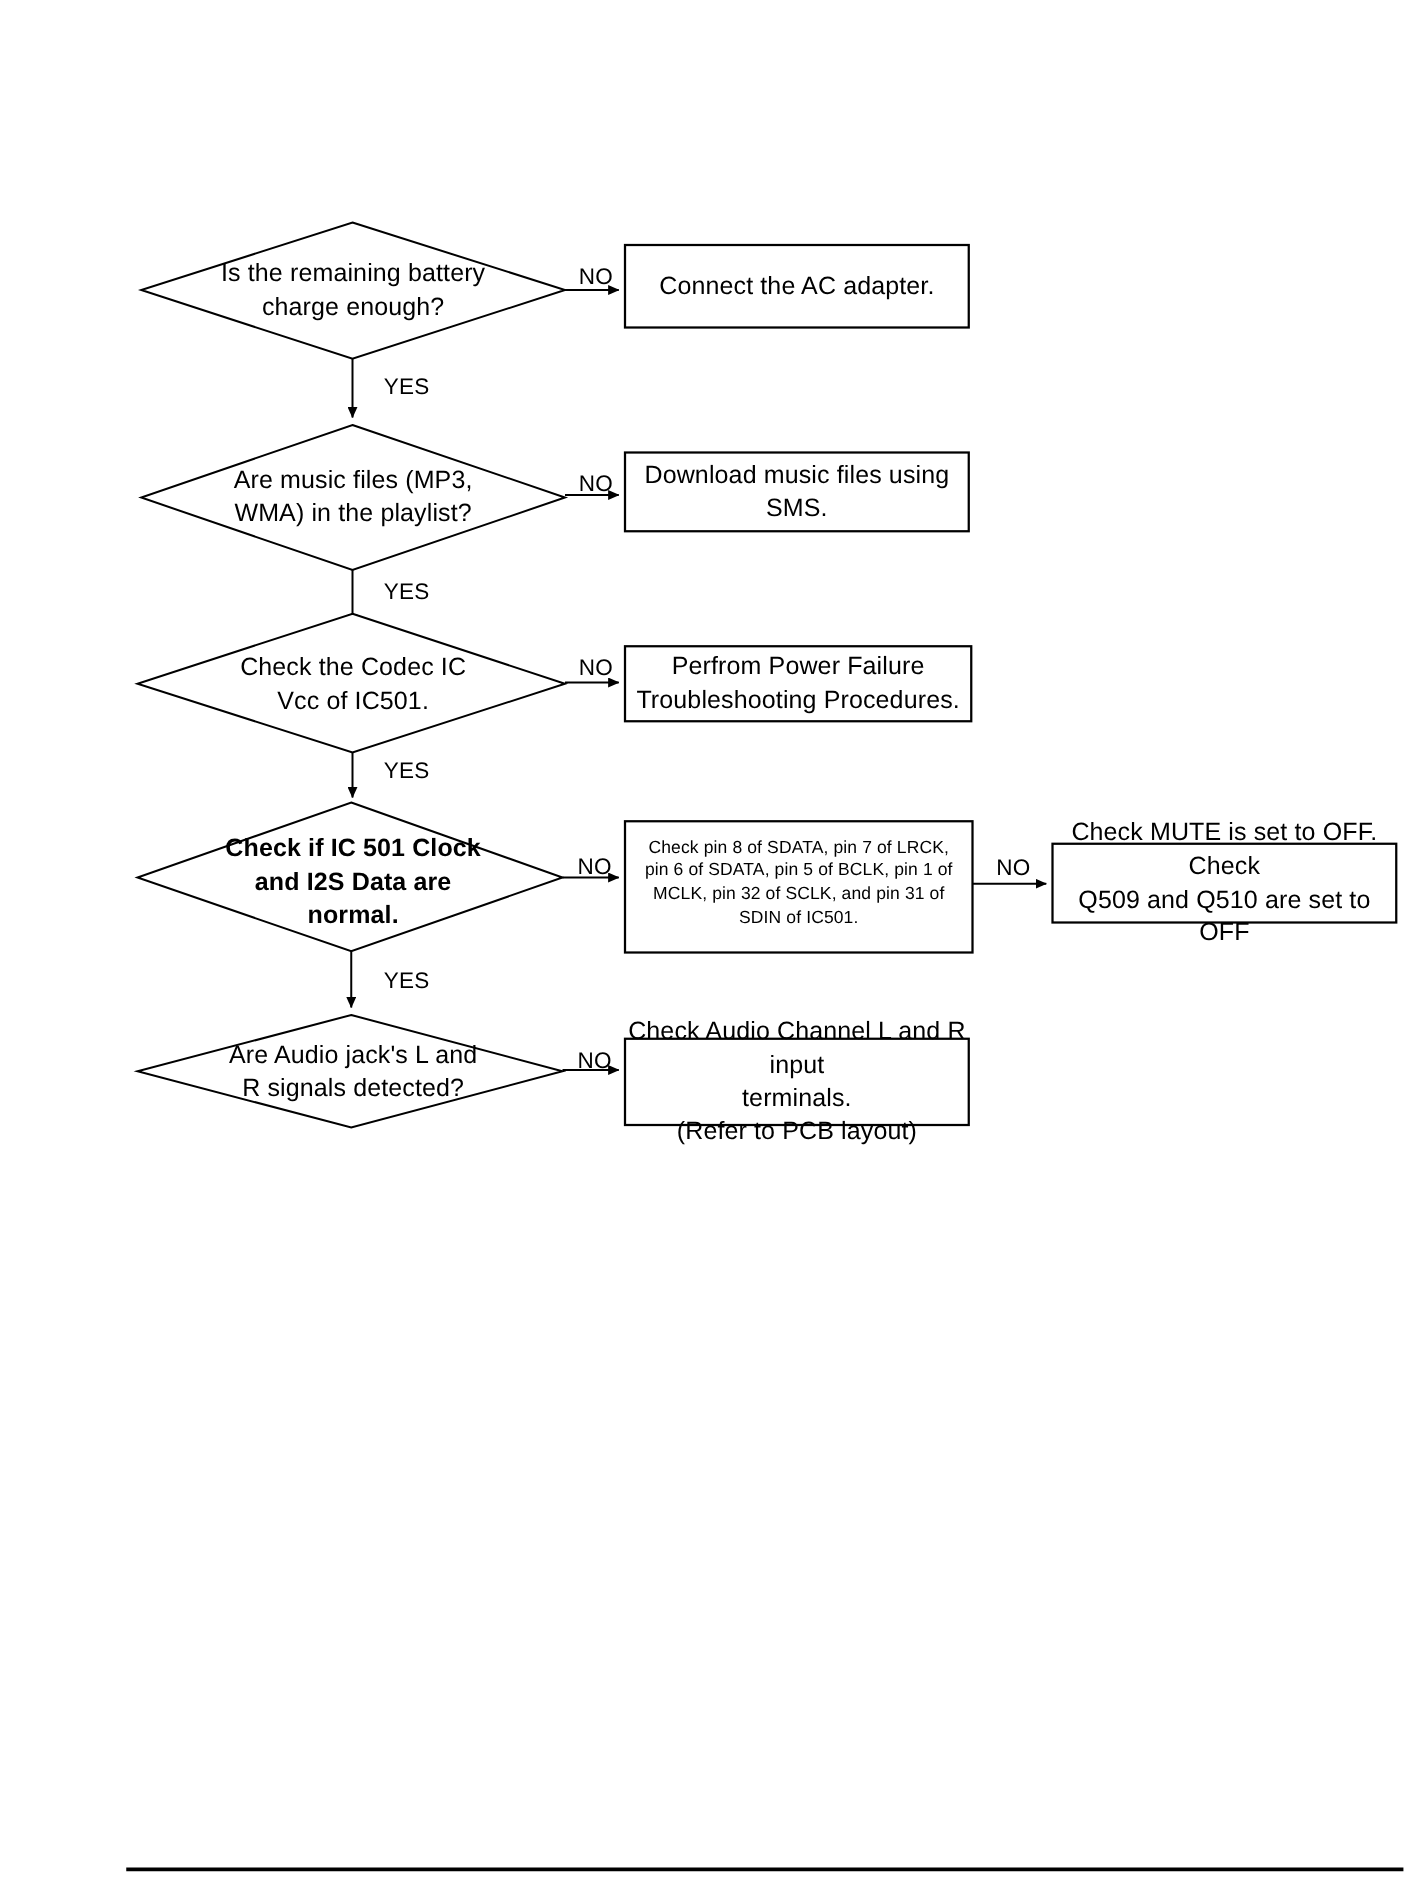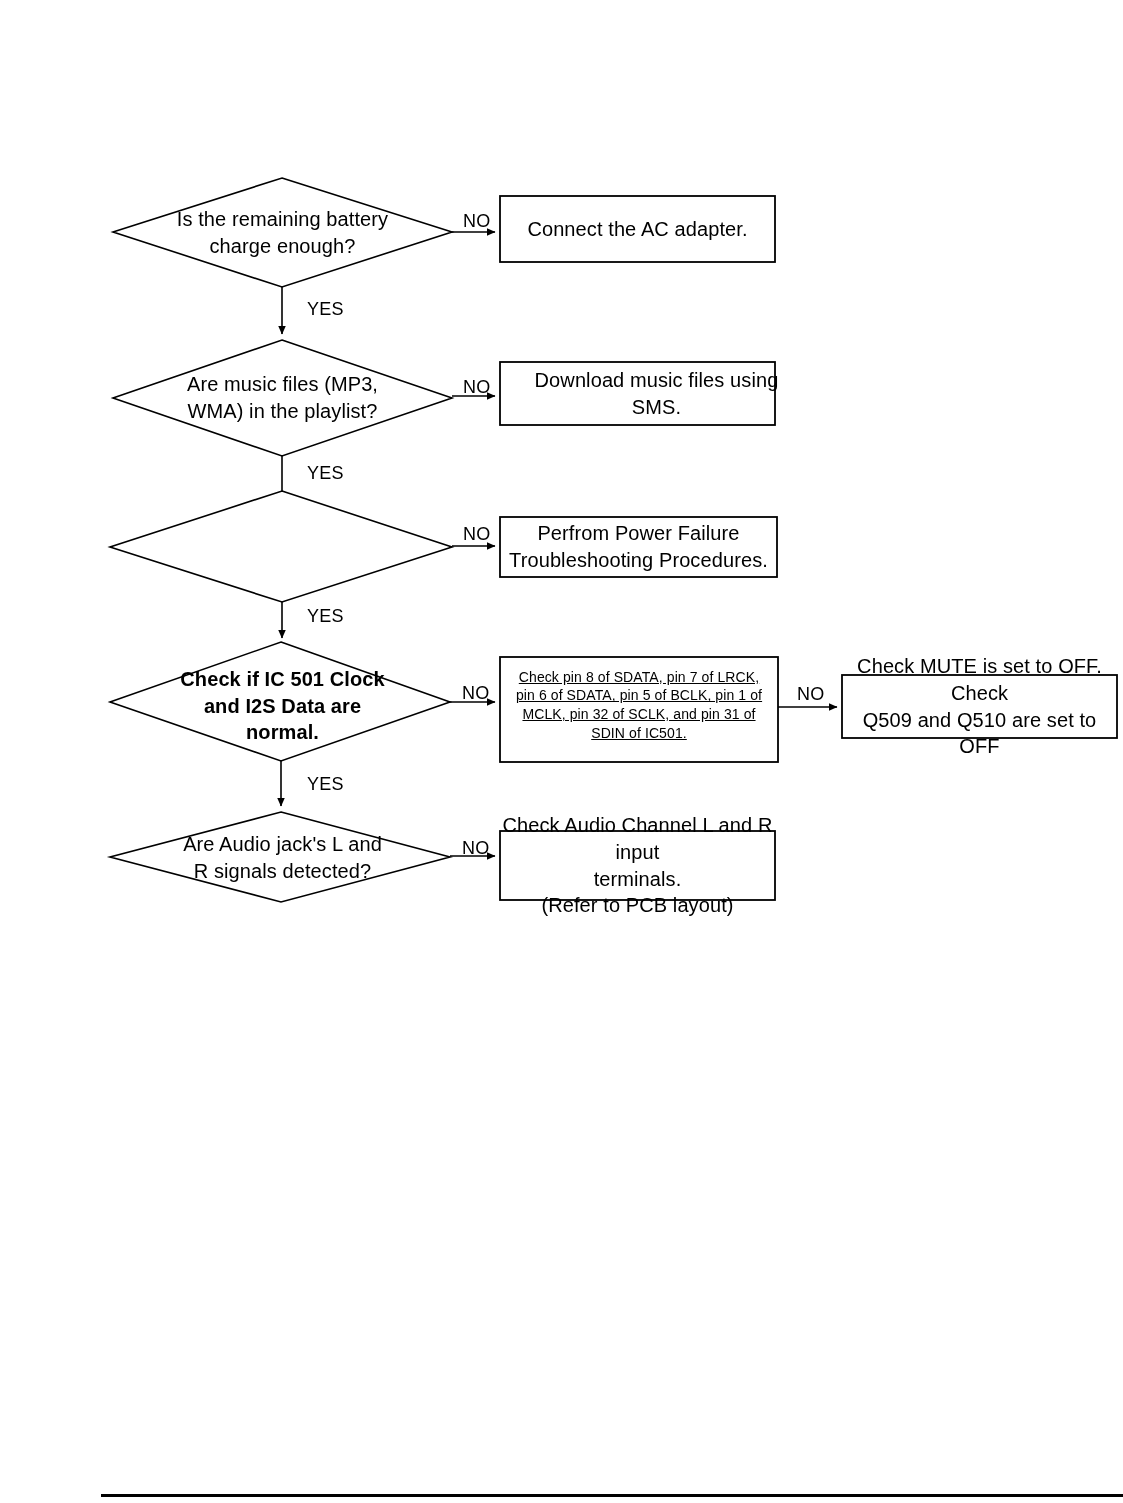--- a/index.html
+++ b/index.html
@@ -91,36 +91,38 @@
     <rect x="500" y="831" width="275" height="69" fill="#ffffff" stroke="#000000" stroke-width="1.8"></rect>
     <line x1="450" y1="856" x2="495" y2="856" stroke="#000000" stroke-width="1.6" marker-end="url(#arrowhead)"></line>
   </svg>
 
   <div class="node-text" style="left:150px; top:205px; width:265px; height:56px;">Is the remaining battery
 charge enough?</div>
 
   <div class="node-text" style="left:150px; top:370px; width:265px; height:56px;">Are music files (MP3,
 WMA) in the playlist?</div>
 
+  <div class="node-text" style="left:150px; top:520px; width:265px; height:56px;">Check the Codec IC
+Vcc of IC501.</div>
 
   <div class="node-text" style="left:150px; top:668px; width:265px; height:76px;font-weight:bold;">Check if IC 501 Clock
 and I2S Data are
 normal.</div>
 
   <div class="node-text" style="left:150px; top:830px; width:265px; height:56px;">Are Audio jack's L and
 R signals detected?</div>
 
   <div class="node-text" style="left:502px; top:198px; width:271px; height:62px;">Connect the AC adapter.</div>
 
-  <div class="node-text" style="left:502px; top:364px; width:271px; height:59px;padding-left:19px;">Download music files using SMS.</div>
+  <div class="node-text" style="left:502px; top:364px; width:271px; height:59px;">Download music files using SMS.</div>
 
   <div class="node-text" style="left:502px; top:519px; width:273px; height:56px;border-radius:19px;">Perfrom Power Failure
 Troubleshooting Procedures.</div>
 
-  <div class="node-text" style="left:502px; top:660px; width:274px; height:90px; font-size:14px;text-decoration:underline;">Check pin 8 of SDATA, pin 7 of LRCK,
+  <div class="node-text" style="left:502px; top:660px; width:274px; height:90px; font-size:14px;">Check pin 8 of SDATA, pin 7 of LRCK,
 pin 6 of SDATA, pin 5 of BCLK, pin 1 of
 MCLK, pin 32 of SCLK, and pin 31 of
 SDIN of IC501.</div>
 
   <div class="node-text" style="left:844px; top:677px; width:271px; height:59px;">Check MUTE is set to OFF. Check
 Q509 and Q510 are set to OFF</div>
 
   <div class="node-text" style="left:502px; top:833px; width:271px; height:65px;">Check Audio Channel L and R input
 terminals.
 (Refer to PCB layout)</div>

